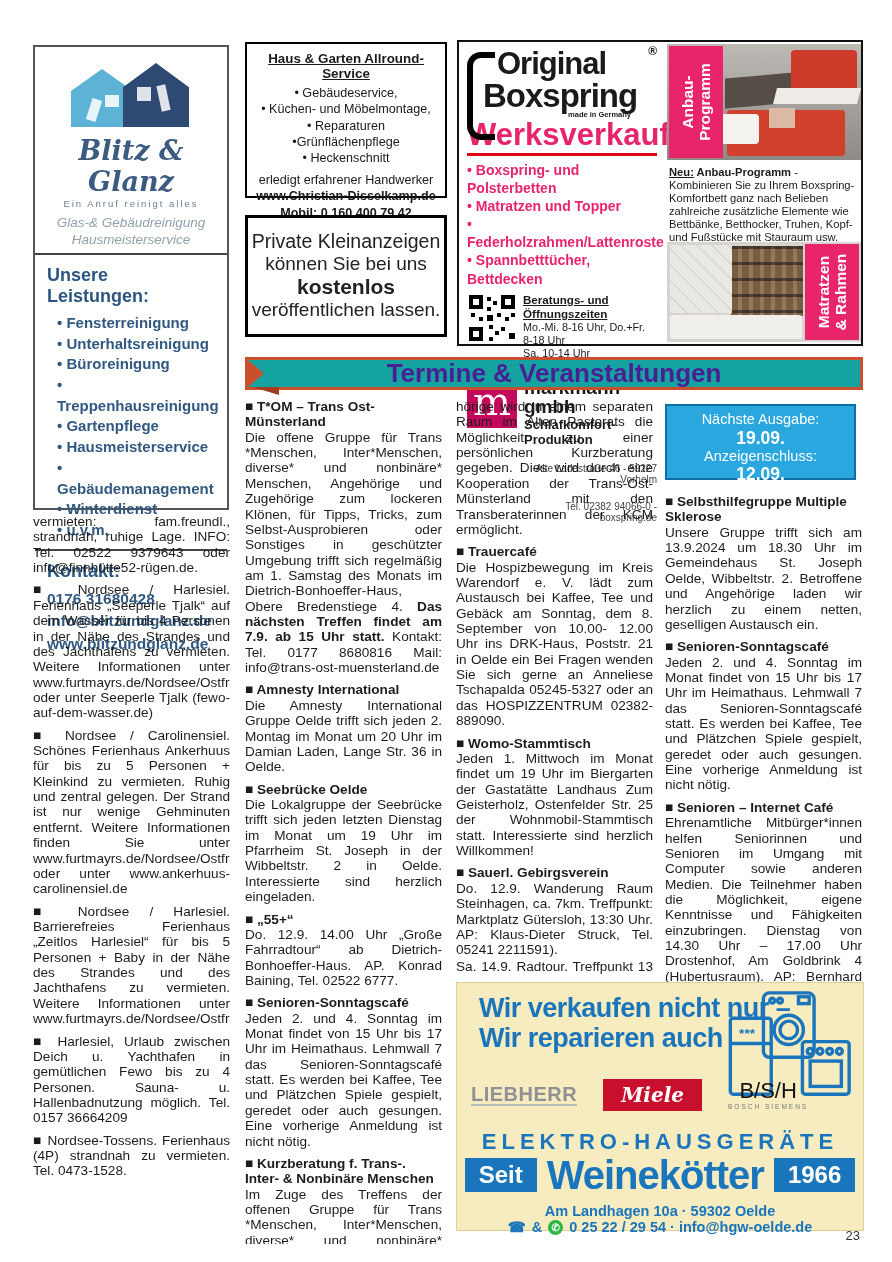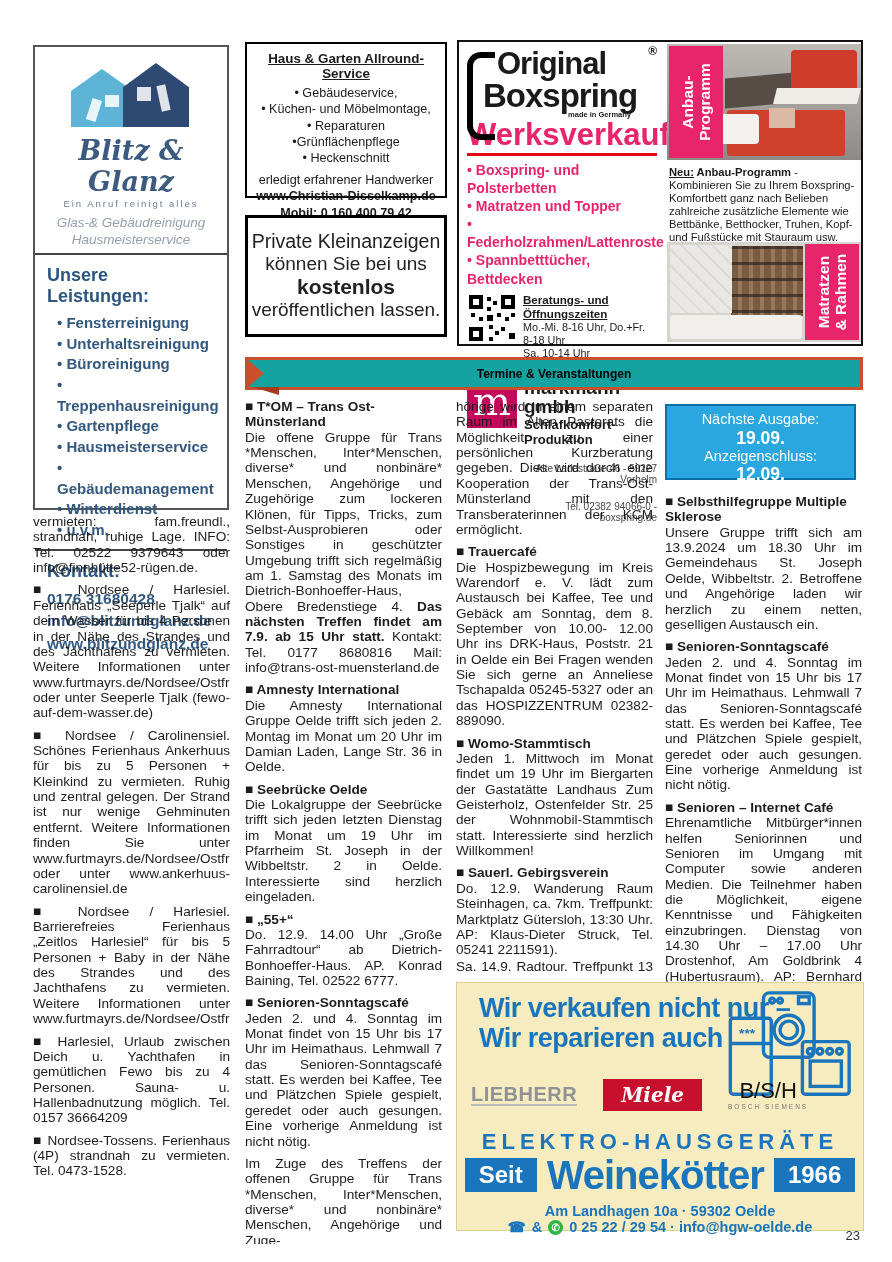--- a/index.html
+++ b/index.html
@@ -109,22 +109,22 @@
   .mat-slats{position:absolute;left:64px;top:4px;right:58px;bottom:26px;
              background:repeating-linear-gradient(90deg,#7a5c40 0 7px,#96785c 7px 11px);}
   .mat-slats::after{content:"";position:absolute;inset:0;
              background:repeating-linear-gradient(180deg,rgba(20,20,20,.55) 0 3px,transparent 3px 16px);}
   .mat-big{position:absolute;left:3px;top:3px;width:62px;height:68px;background:#e9e8e4;
            background-image:repeating-linear-gradient(45deg,rgba(0,0,0,.06) 0 2px,transparent 2px 11px);}
   .mat-low{position:absolute;left:3px;bottom:3px;width:132px;height:24px;background:#f0efeb;border-radius:3px;}
 
   
   #banner{position:absolute;left:245px;top:357px;width:618px;height:33px;background:#c94f2d;}
-  #banner .inner{position:absolute;inset:3px;background:#14a3a0;color:#000000;display:flex;
-                 align-items:center;justify-content:center;font-size:12px;font-weight:bold;
+  #banner .inner{position:absolute;inset:3px;background:#14a3a0;color:#4c1d95;display:flex;
+                 align-items:center;justify-content:center;font-size:26px;font-weight:bold;
                  clip-path:polygon(0 0,100% 0,100% 100%,0 100%,16px 50%);}
   #banner .accent{position:absolute;left:4px;bottom:-5px;width:0;height:0;
                  border-left:30px solid transparent;border-top:9px solid #a63c1e;}
 
   
   #nextissue{width:191px;height:76px;background:#2ba7e0;border:2px solid #0e6fa8;
              box-sizing:border-box;color:#fff;text-align:center;margin:5px 0 14px 0;
              padding-top:5px;}
   #nextissue .ni-l{font-size:14.5px;line-height:1.15;}
   #nextissue .ni-d{font-size:17.5px;font-weight:bold;line-height:1.15;}
@@ -357,20 +357,21 @@
   </div>
   <div class="item">
     <p class="h">■ „55+“</p>
     <p class="b">Do. 12.9. 14.00 Uhr „Große Fahrradtour“ ab Dietrich-Bonhoeffer-Haus. AP. Konrad Baining, Tel. 02522 6777.</p>
   </div>
   <div class="item">
     <p class="h">■ Senioren-Sonntagscafé</p>
     <p class="b">Jeden 2. und 4. Sonntag im Monat findet von 15 Uhr bis 17 Uhr im Heimathaus. Lehmwall 7 das Senioren-Sonntagscafé statt. Es werden bei Kaffee, Tee und Plätzchen Spiele gespielt, geredet oder auch gesungen. Eine vorherige Anmeldung ist nicht nötig.</p>
   </div>
   <div class="item">
+    <p class="h">■ Kurzberatung f. Trans-. Inter- &amp; Nonbinäre Menschen</p>
     <p class="b">Im Zuge des Treffens der offenen Gruppe für Trans *Menschen, Inter*Menschen, diverse* und nonbinäre* Menschen, Angehörige und Zuge-</p>
   </div>
 </div>
 
 <div id="col3" class="col">
   <div class="item">
 
     <p class="b">hörige wird in einem separaten Raum im Alten Pastorats die Möglichkeit zu einer persönlichen Kurzberatung gegeben. Dies wird durch eine Kooperation der Trans-Ost-Münsterland mit den Transberaterinnen der KCM ermöglicht.</p>
   </div>
   <div class="item">

